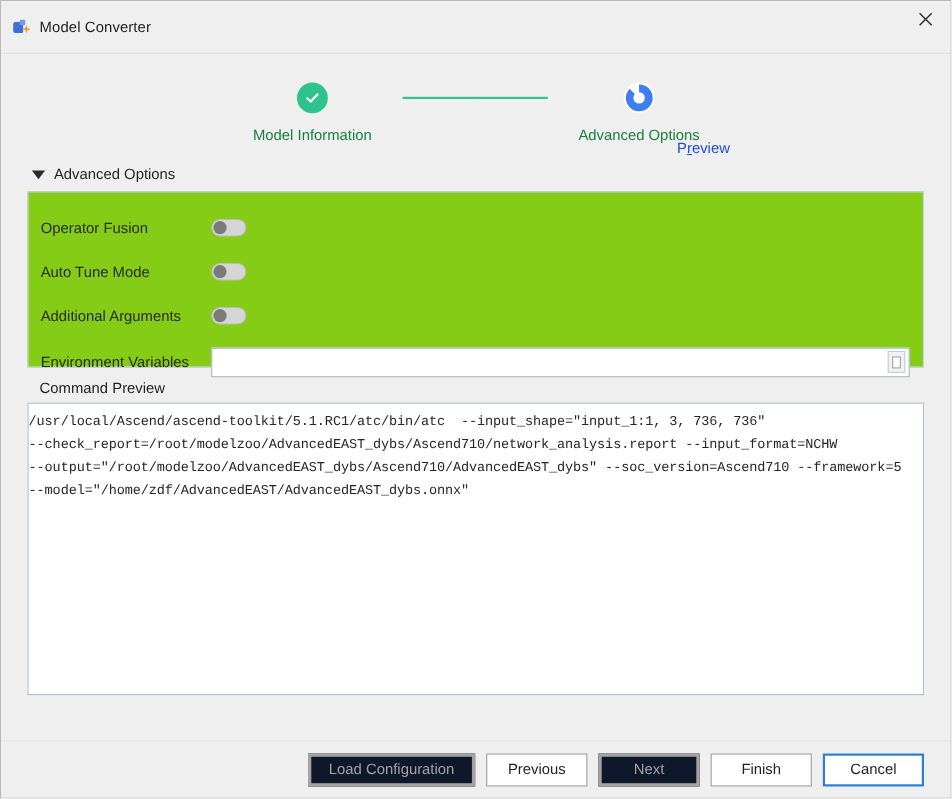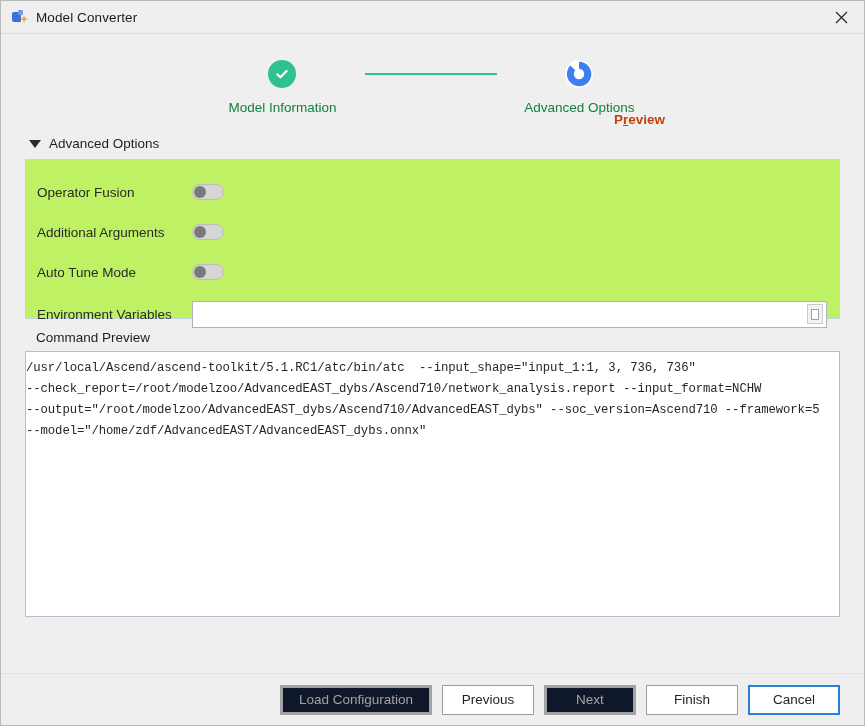--- a/index.html
+++ b/index.html
@@ -16,21 +16,21 @@
   .window {
     position: relative;
     width: 865px; height: 726px;
     background: #efefef;
     border: 1px solid #b9b9b9;
     display: flex;
     flex-direction: column;
   }
   
   .titlebar {
-    height: 33px;
+    height: 48px;
     background: #efefef;
     border-bottom: 1px solid #dcdcdc;
     display: flex;
     align-items: center;
     flex: none;
     position: relative;
   }
   .app-icon {
     width: 16px; height: 16px;
     margin-left: 11px; margin-right: 8px;
@@ -109,25 +109,24 @@
   }
   .connector {
     width: 66px;
     height: 2px;
     background: #2ec28e;
     margin-top: 13px;
     flex: none;
   }
   .preview-label {
     font-size: 13.5px;
-    color: #c2410c;
+    color: #1d4ed8;
     margin-top: 52px;
     margin-left: -48px;
     white-space: nowrap;
-    font-weight: bold;
   }
   .preview-label u { text-decoration: underline; }
 
   
   .section-head {
     display: flex;
     align-items: center;
     gap: 8px;
     margin-top: 4px;
     margin-bottom: 8px;
@@ -140,21 +139,21 @@
     border-top: 8px solid #2a2a2a;
   }
   .section-title {
     font-size: 13.5px;
     color: #1f1f1f;
   }
 
   
   .options-panel {
     border: 1px solid #c6d3e1;
-    background: #bef264;
+    background: #84cc16;
     padding: 12px 0 0 0;
     height: 160px;
   }
   .opt-row {
     display: flex;
     align-items: center;
     height: 40px;
     padding-left: 11px;
   }
   .opt-label {
@@ -339,28 +338,28 @@
     <div class="options-panel">
 
       <div class="opt-row">
         <div class="opt-label">Operator Fusion</div>
         <div class="switch">
           <div class="knob"></div>
         </div>
       </div>
 
       <div class="opt-row">
-        <div class="opt-label">Additional Arguments</div>
+        <div class="opt-label">Auto Tune Mode</div>
         <div class="switch">
           <div class="knob"></div>
         </div>
       </div>
 
       <div class="opt-row">
-        <div class="opt-label">Auto Tune Mode</div>
+        <div class="opt-label">Additional Arguments</div>
         <div class="switch">
           <div class="knob"></div>
         </div>
       </div>
 
       <div class="env-row">
         <div class="opt-label">Environment Variables</div>
         <div class="env-field">
           <input type="text" value="" style="">
           <div class="env-edit-btn">

